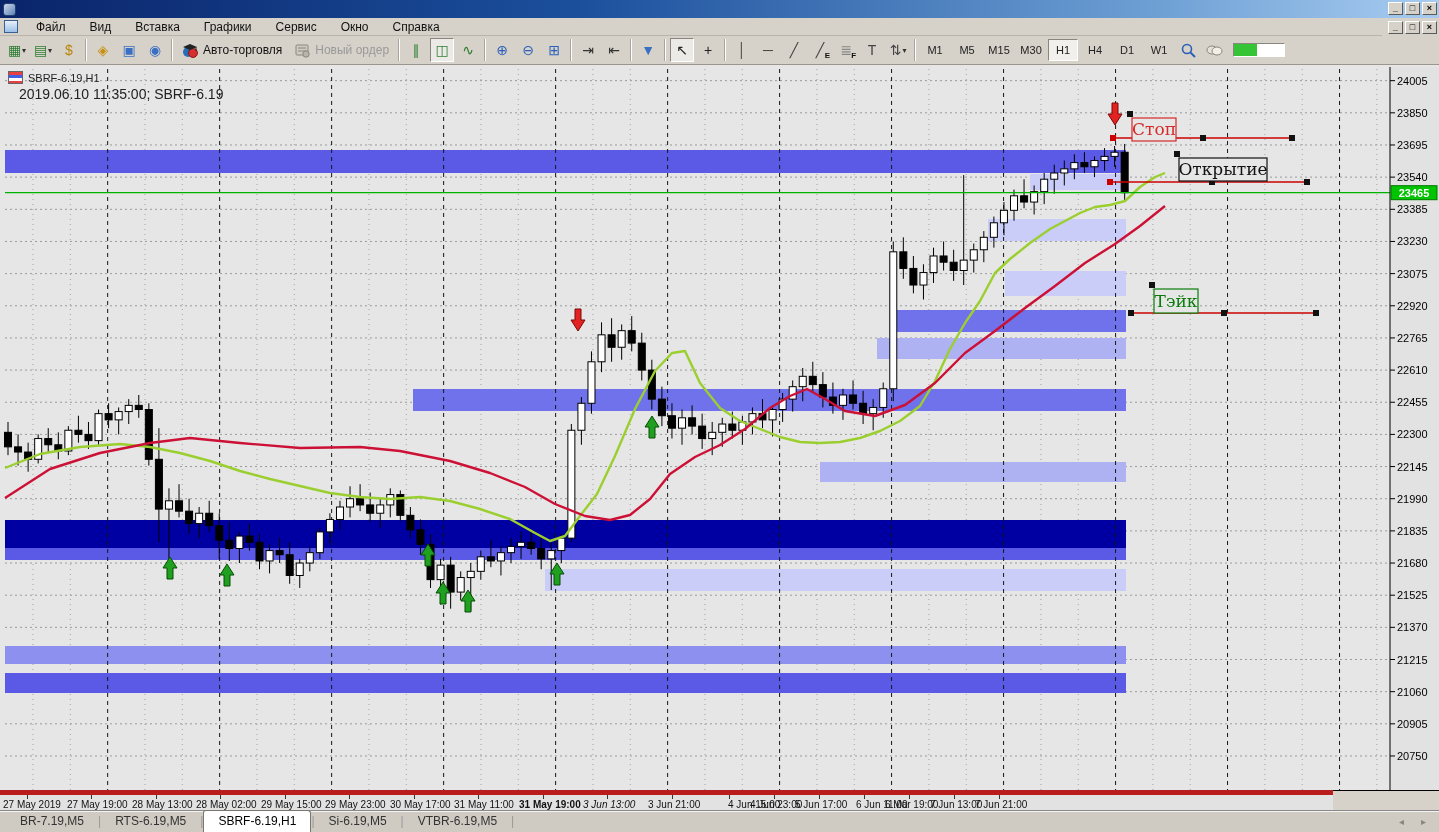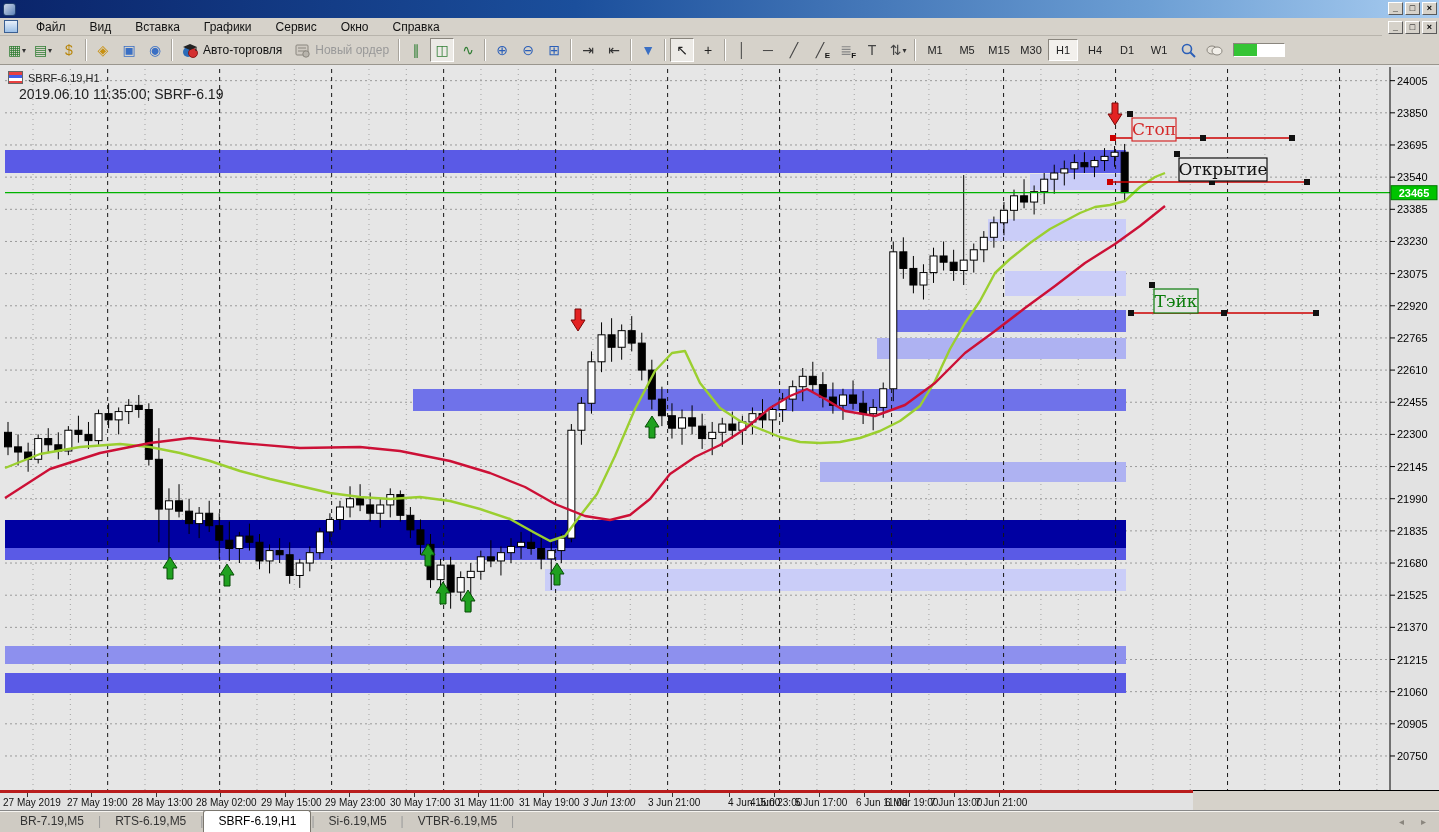--- a/index.html
+++ b/index.html
@@ -41,22 +41,22 @@
     background:#fff; margin-left:6px; }
   #progress > div { height:100%; background:#35c435; }
   #chartwrap { position:absolute; left:0; top:64px; width:1439px; height:726px;
     background:#e6e6e6; border-top:1px solid #9a968e; }
   #plot { position:absolute; left:0; top:2px; }
   #symbol-overlay { position:absolute; left:8px; top:6px; display:flex; align-items:center;
     gap:5px; font-size:11px; color:#222; }
   #legend-icon { width:15px; height:13px; border:1px solid #666; background:
     repeating-linear-gradient(180deg,#e84040 0 3px,#4060e8 3px 6px,#fff 6px 9px); }
   #info-overlay { position:absolute; left:19px; top:21px; font-size:14px; color:#222; }
-  #timeaxis { position:absolute; left:0; top:790px; width:1193px; height:20px;
-    background:#e2e2e2; border-top:3px solid #b91c1c; }
+  #timeaxis { position:absolute; left:0; top:790px; width:1333px; height:20px;
+    background:#e2e2e2; border-top:5px solid #b91c1c; }
   .tlabel { position:absolute; top:4px; font-size:10px; color:#111; white-space:nowrap; }
   .ttick { position:absolute; top:0; width:1px; height:4px; background:#333; }
   #tabbar { position:absolute; left:0; top:810px; width:1439px; height:22px;
     background:#cfcbc3; border-top:1px solid #888; box-shadow:inset 0 1px 0 #f6f4f0;
     display:flex; align-items:flex-end; padding-left:6px; }
   .tab { font-size:12px; color:#333; padding:3px 14px 4px; cursor:default; }
   .tab.active { background:#fff; border:1px solid #7a766e; border-bottom:none;
     border-radius:3px 3px 0 0; color:#000; }
   .tabsep { color:#999; font-size:12px; padding-bottom:4px; }
   .tab-scroll { position:absolute; top:5px; font-size:10px; color:#8a867e; }
@@ -619,21 +619,21 @@
     <div class="tlabel" style="left: 196px;">28 May 02:00</div>
     <div class="ttick" style="left: 285px;"></div>
     <div class="tlabel" style="left: 261px;">29 May 15:00</div>
     <div class="ttick" style="left: 349px;"></div>
     <div class="tlabel" style="left: 325px;">29 May 23:00</div>
     <div class="ttick" style="left: 414px;"></div>
     <div class="tlabel" style="left: 390px;">30 May 17:00</div>
     <div class="ttick" style="left: 478px;"></div>
     <div class="tlabel" style="left: 454px;">31 May 11:00</div>
     <div class="ttick" style="left: 543px;"></div>
-    <div class="tlabel" style="left: 519px;">31 May 19:00</div>
+    <div class="tlabel" style="left: 519px; font-weight: bold;">31 May 19:00</div>
     <div class="ttick" style="left: 607px;"></div>
     <div class="tlabel" style="left: 583px; font-style: italic;">3 Jun 13:00</div>
     <div class="ttick" style="left: 672px;"></div>
     <div class="tlabel" style="left: 648px;">3 Jun 21:00</div>
     <div class="ttick" style="left: 729px;"></div>
     <div class="tlabel" style="left: 728px;">4 Jun 15:00</div>
     <div class="ttick" style="left: 774px;"></div>
     <div class="tlabel" style="left: 750px;">4 Jun 23:00</div>
     <div class="ttick" style="left: 819px;"></div>
     <div class="tlabel" style="left: 795px;">5 Jun 17:00</div>

